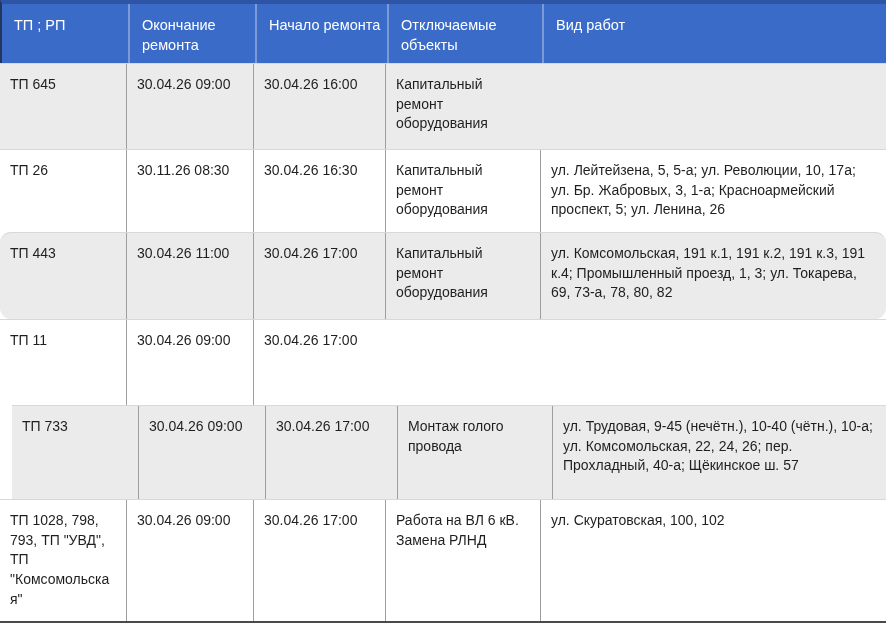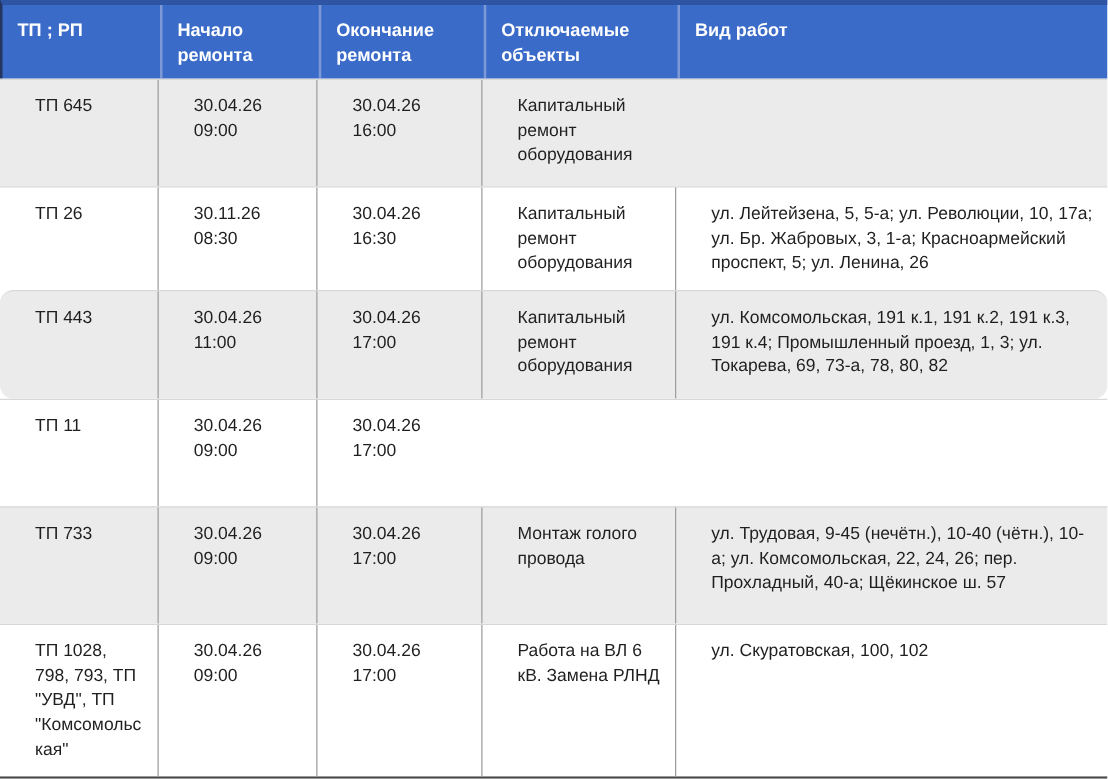--- a/index.html
+++ b/index.html
@@ -20,21 +20,21 @@
     display: grid;
     grid-template-columns: 126px 127px 132px 155px 1fr;
     background: var(--header-bg, #3a6bc8);
     border-top: 4px solid var(--header-top-border, #2e55a3);
     border-left: 2px solid var(--header-dark-edge, #24365f);
     min-height: 62px;
     flex: 0 0 auto;
   }
   .header-cell {
     color: var(--header-text, #ffffff);
-    font-weight: bold;
+    font-weight: normal;
     font-size: 14.5px;
     line-height: 1.35;
     padding: 12px 4px 8px 12px;
   }
   .header-cell + .header-cell {
     border-left: 2px solid var(--header-divider, #7d99d6);
   }
   .body {
     display: flex;
     flex-direction: column;
@@ -45,40 +45,40 @@
     grid-template-columns: 126px 127px 132px 155px 1fr;
     border-top: 1px solid #d8d8d8;
     background: var(--row-bg, #ffffff);
     flex: 0 0 auto;
   }
   .row:nth-child(odd) { background: var(--row-alt-bg, #ebebeb); }
   .row:nth-child(1) { min-height: 86px; }
   .row:nth-child(2) { min-height: 83px; }
   .row:nth-child(3) { min-height: 87px; border-radius: 11px; }
   .row:nth-child(4) { min-height: 86px; }
-  .row:nth-child(5) { min-height: 94px; }
+  .row:nth-child(5) { min-height: 94px; margin-left: 12px; }
   .row:nth-child(6) { flex: 1 1 auto; }
   .cell {
     font-size: 14px;
     line-height: 1.4;
-    padding: 11px 10px 8px 28px;
+    padding: 11px 10px 8px 10px;
     word-wrap: break-word;
   }
   .cell + .cell {
     border-left: 1px solid var(--border, #9e9e9e);
   }
 </style>
 </head>
 <body>
 
 <div class="table">
   <div class="header-row">
     <div class="header-cell">ТП ; РП</div>
+    <div class="header-cell">Окончание ремонта</div>
     <div class="header-cell">Начало ремонта</div>
-    <div class="header-cell">Окончание ремонта</div>
     <div class="header-cell">Отключаемые объекты</div>
     <div class="header-cell">Вид работ</div>
   </div>
   <div class="body">
   <div class="row">
     <div class="cell">ТП 645</div>
     <div class="cell">30.04.26 09:00</div>
     <div class="cell">30.04.26 16:00</div>
     <div class="cell">Капитальный ремонт оборудования</div>
   </div>

